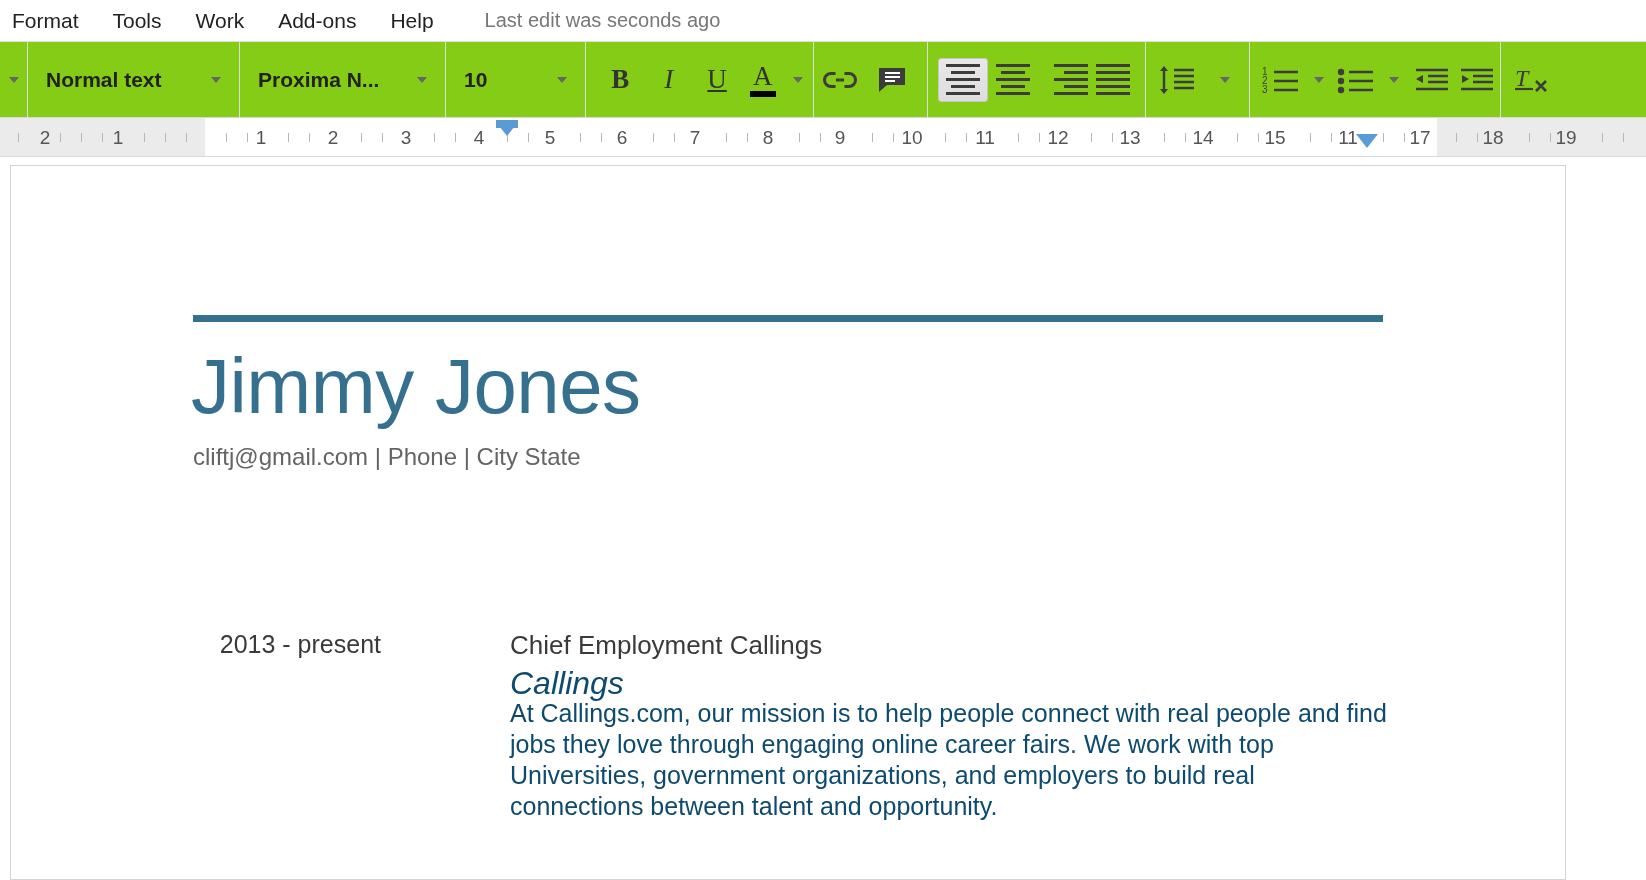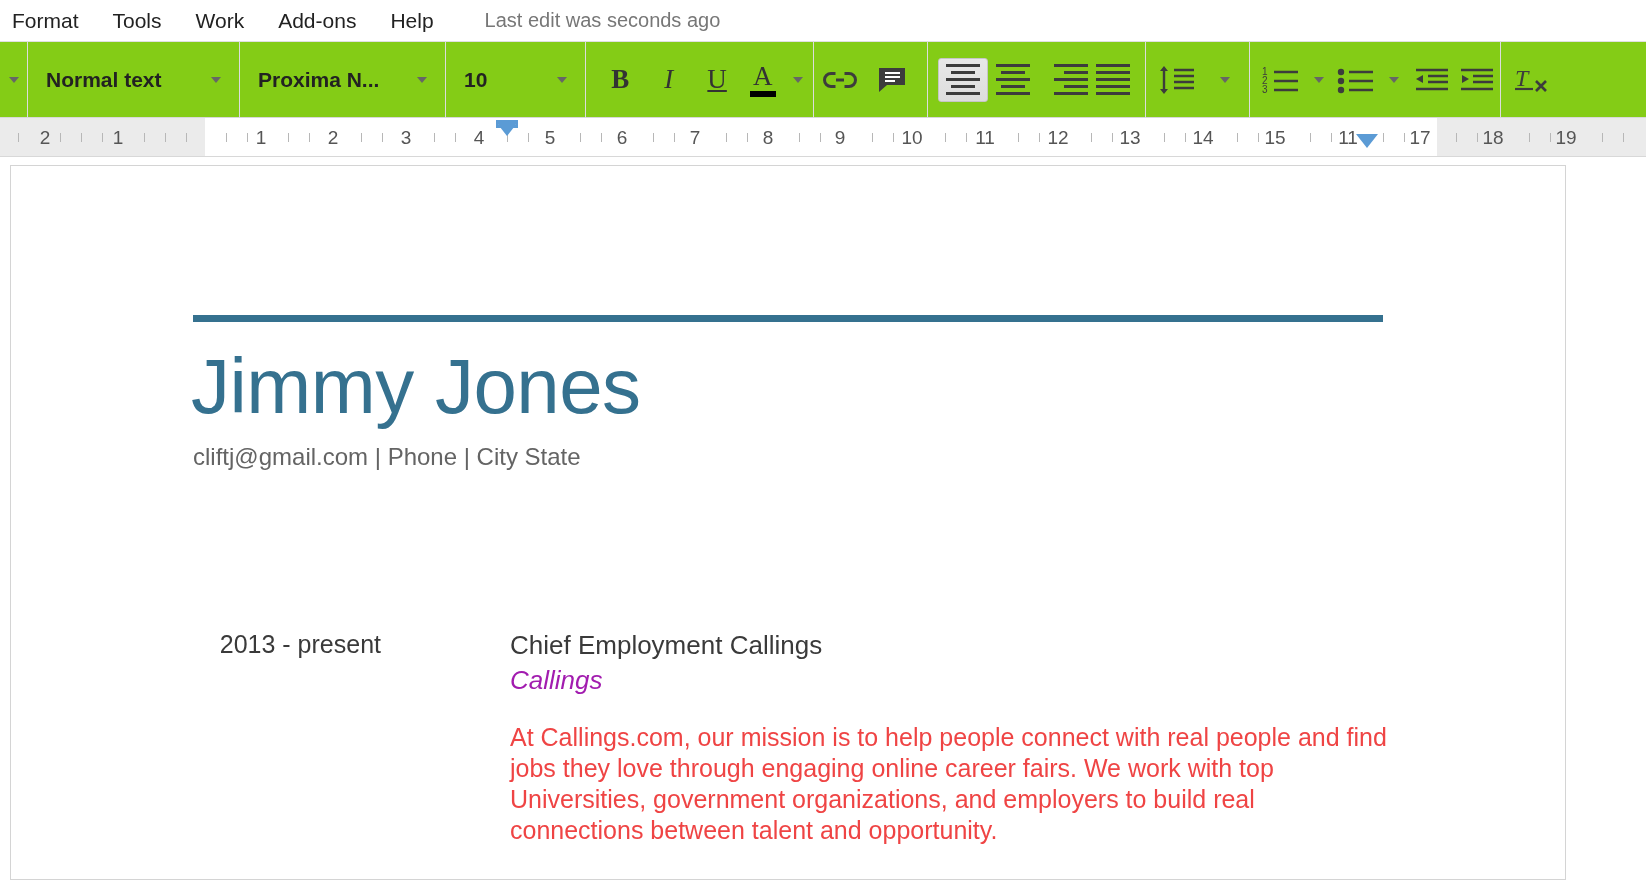--- a/index.html
+++ b/index.html
@@ -278,32 +278,32 @@
   .job-title {
     position: absolute;
     left: 499px; top: 464px;
     font-size: 26px;
     color: #3a3a3a;
     white-space: nowrap;
   }
   .company {
     position: absolute;
     left: 499px; top: 499px;
-    font-size: 26px;
-    color: #a21caf;
+    font-size: 32px;
+    color: #0c4a6e;
     font-style: italic;
     white-space: nowrap;
   }
   .job-desc {
     position: absolute;
-    left: 499px; top: 556px;
+    left: 499px; top: 532px;
     width: 880px;
     font-size: 25px;
     line-height: 31px;
-    color: #ef4444;
+    color: #0c4a6e;
   }
 </style>
 </head>
 <body>
 
 <div class="menubar">
   <div class="menu-item">Format</div>
   <div class="menu-item">Tools</div>
   <div class="menu-item">Work</div>
   <div class="menu-item">Add-ons</div>

